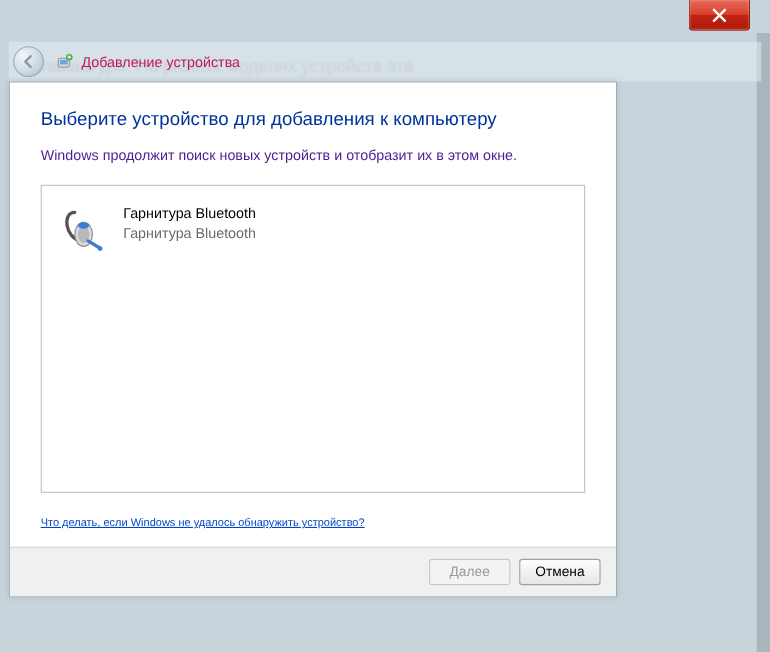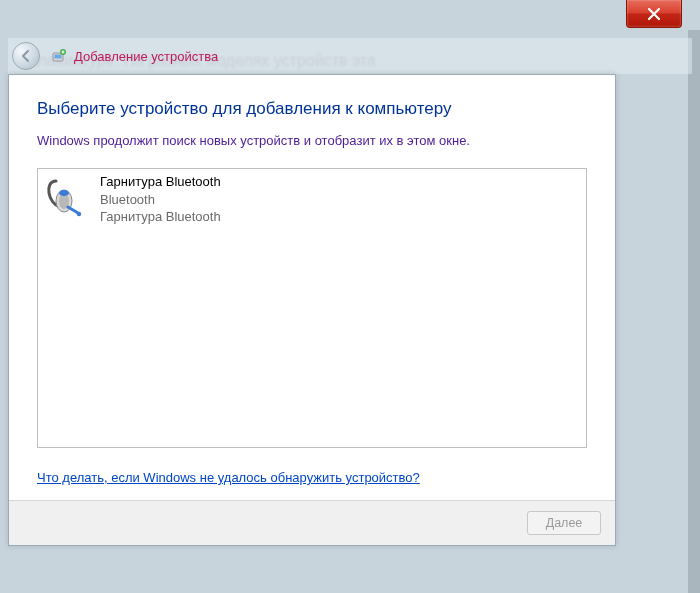--- a/index.html
+++ b/index.html
@@ -95,21 +95,21 @@
     .nav-title {
       font-size: 13px;
       color: #be185d;
     }
 
     
     .dialog {
       position: absolute;
       top: 74px;
       left: 8px;
-      width: 608px;
+      width: 553px;
       background: #ffffff;
       border: 1px solid #9aaab7;
       z-index: 2;
       box-shadow: 0 0 6px rgba(0,0,0,0.15);
     }
     .dialog-body {
       padding: 24px 28px 14px 28px;
     }
     .heading {
       color: #003399;
@@ -118,20 +118,21 @@
       margin-bottom: 14px;
     }
     .subtext {
       font-size: 13px;
       color: #4c1d95;
       margin-bottom: 20px;
     }
     .device-list {
       border: 1px solid #bfbfbf;
       height: 280px;
+      padding: 12px;
     }
     .device-item {
       display: flex;
       align-items: flex-start;
       gap: 14px;
       width: 290px;
       padding: 4px;
     }
     .device-icon {
       width: 44px;
@@ -141,21 +142,21 @@
     .device-text {
       font-size: 13px;
       line-height: 1.35;
     }
     .device-name { color: #000; }
     .device-sub { color: #6a6a6a; }
 
     .help-link {
       display: inline-block;
       margin-top: 22px;
-      font-size: 13px;
+      font-size: 10px;
       color: #0046c8;
       text-decoration: underline;
       cursor: pointer;
     }
 
     .button-bar {
       background: #f0f0f0;
       border-top: 1px solid #d8d8d8;
       padding: 10px 14px;
       display: flex;
@@ -240,25 +241,25 @@
             <ellipse cx="22" cy="28" rx="5" ry="8" fill="#b8b8b8"></ellipse>
 
             <path d="M26 34 L36 40" stroke="#3a7bd5" stroke-width="3" stroke-linecap="round"></path>
             <circle cx="37" cy="41" r="2.2" fill="#3a7bd5"></circle>
 
             <ellipse cx="22" cy="20" rx="5" ry="3" fill="#3a7bd5"></ellipse>
           </svg>
         </div>
         <div class="device-text">
           <div class="device-name">Гарнитура Bluetooth</div>
-          <div class="device-sub">Bluetooth</div>
           <div class="device-sub">Гарнитура Bluetooth</div>
         </div>
       </div>
     </div>
 
     <a class="help-link">Что делать, если Windows не удалось обнаружить устройство?</a>
   </div>
 
   <div class="button-bar">
     <button class="btn" disabled="">Далее</button>
+    <button class="btn">Отмена</button>
   </div>
 </div>
 
 </body></html>

